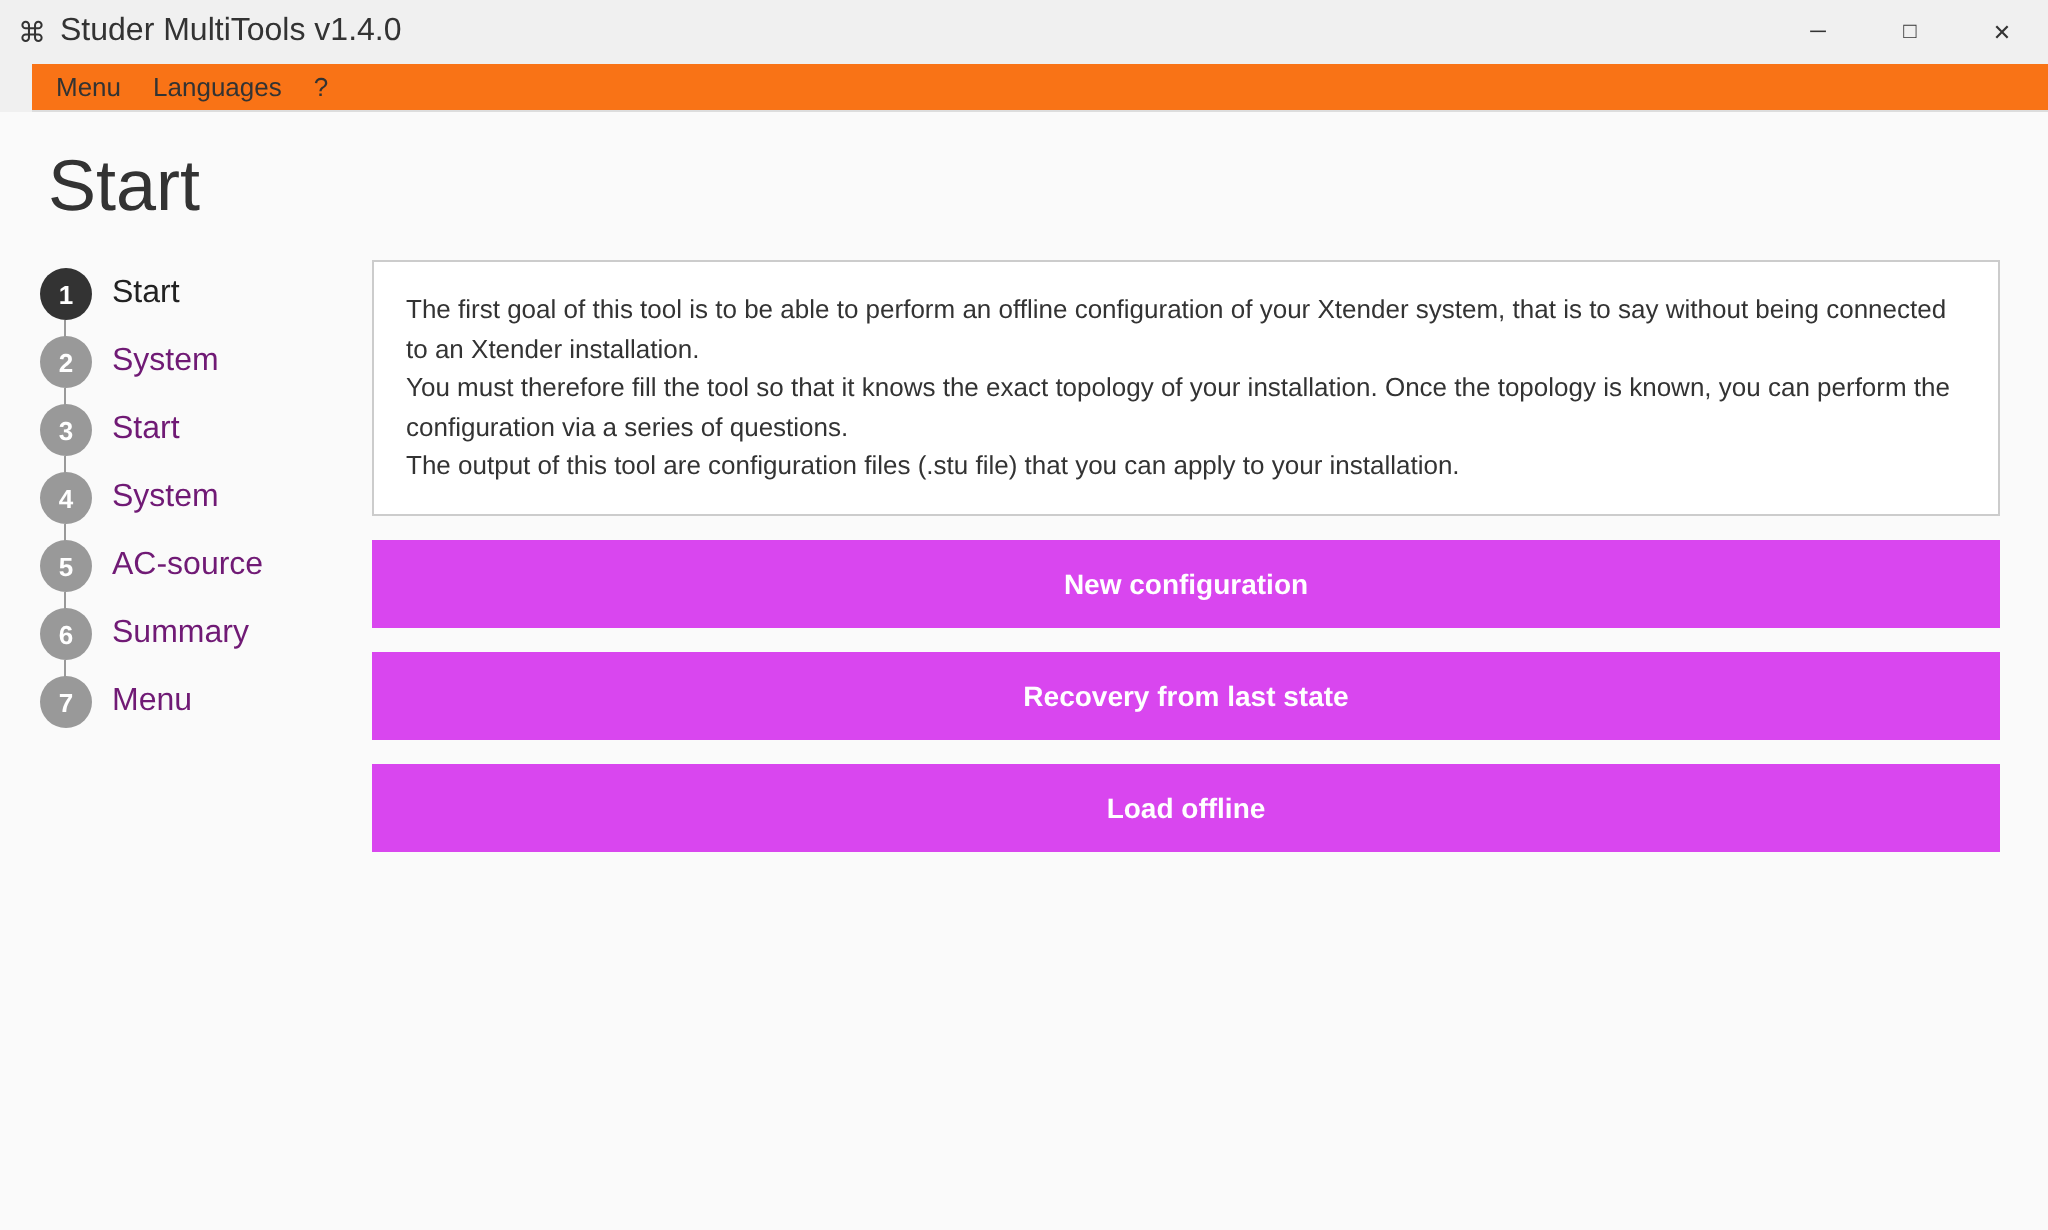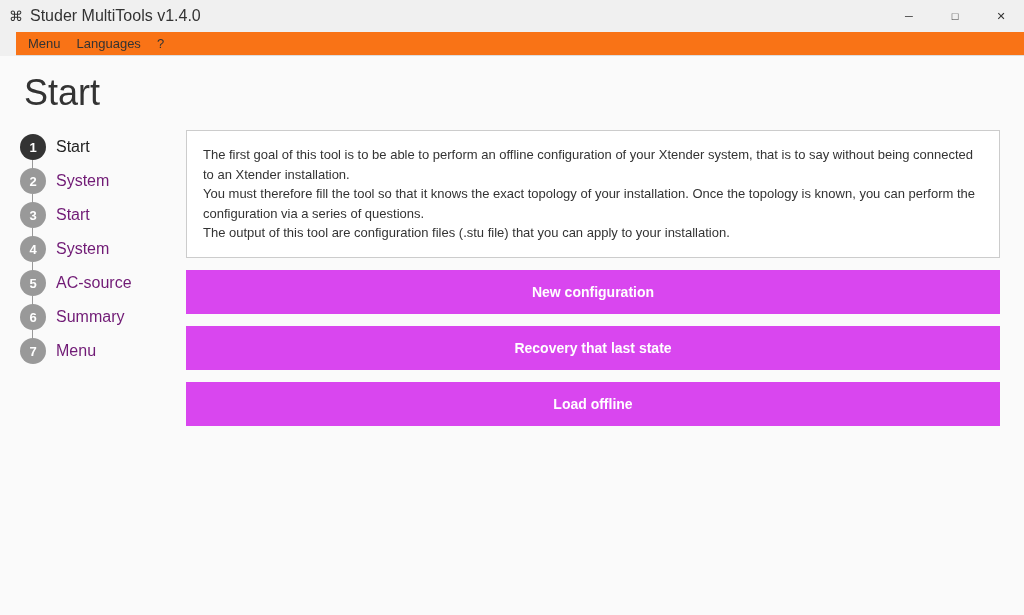--- a/index.html
+++ b/index.html
@@ -273,17 +273,17 @@
     </div>
 
     <div class="right-panel">
       <div class="description-box">
         <p>The first goal of this tool is to be able to perform an offline configuration of your Xtender system, that is to say without being connected to an Xtender installation.</p>
         <p>You must therefore fill the tool so that it knows the exact topology of your installation. Once the topology is known, you can perform the configuration via a series of questions.</p>
         <p>The output of this tool are configuration files (.stu file) that you can apply to your installation.</p>
       </div>
 
       <button class="action-btn">New configuration</button>
-      <button class="action-btn">Recovery that last state</button>
+      <button class="action-btn">Recovery from last state</button>
       <button class="action-btn">Load offline</button>
     </div>
   </div>
 </div>
 
 </body></html>

